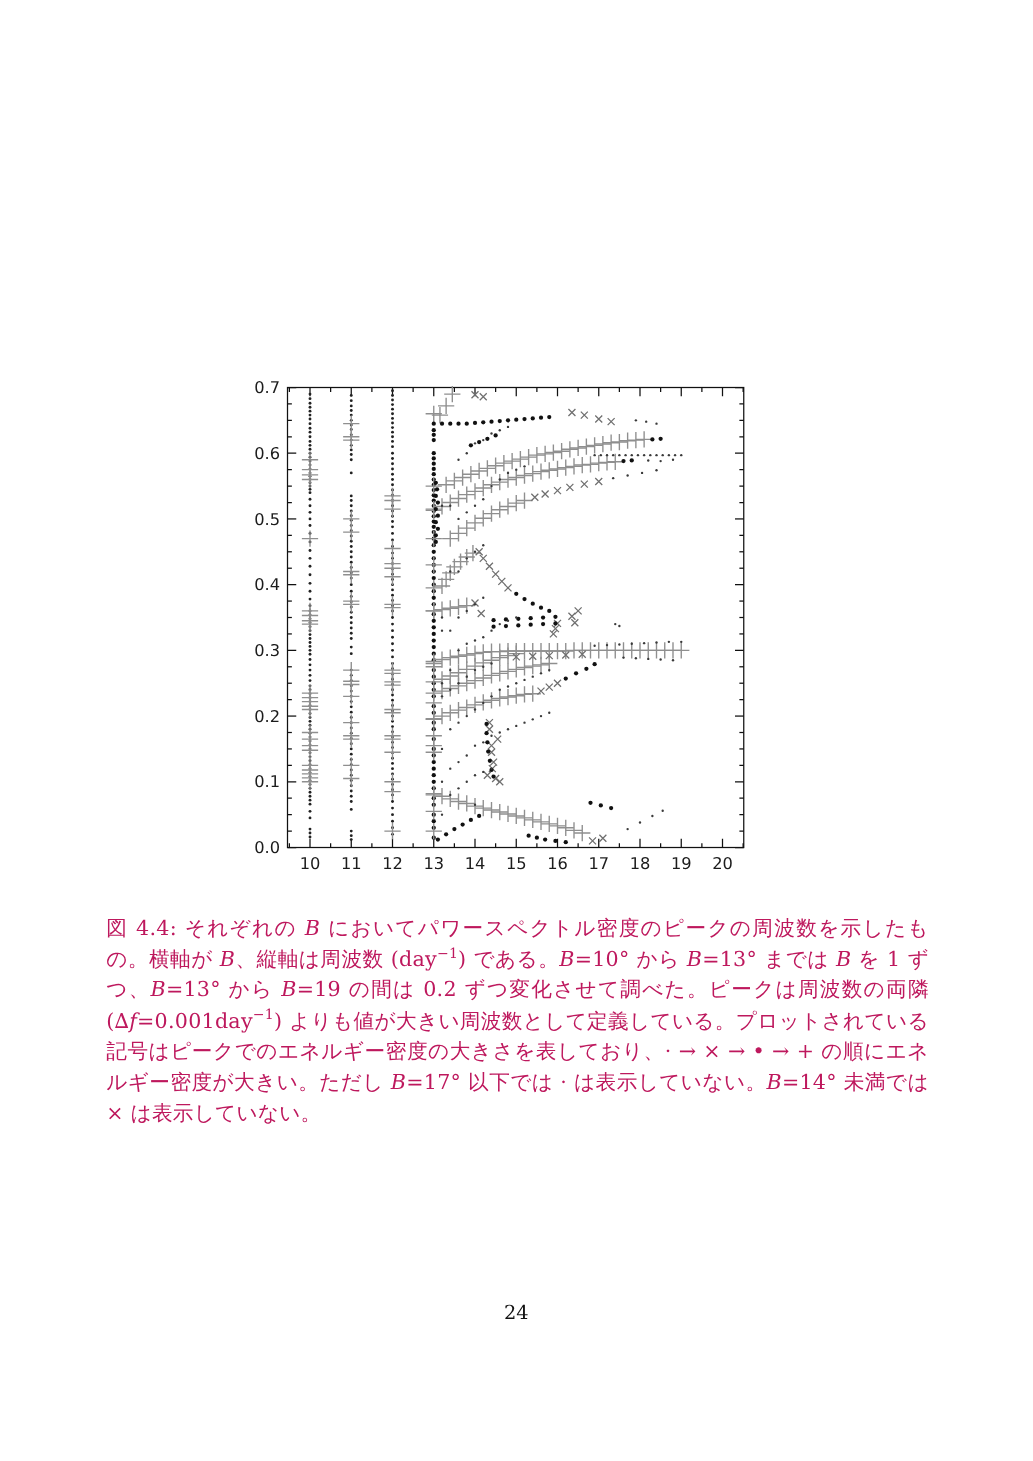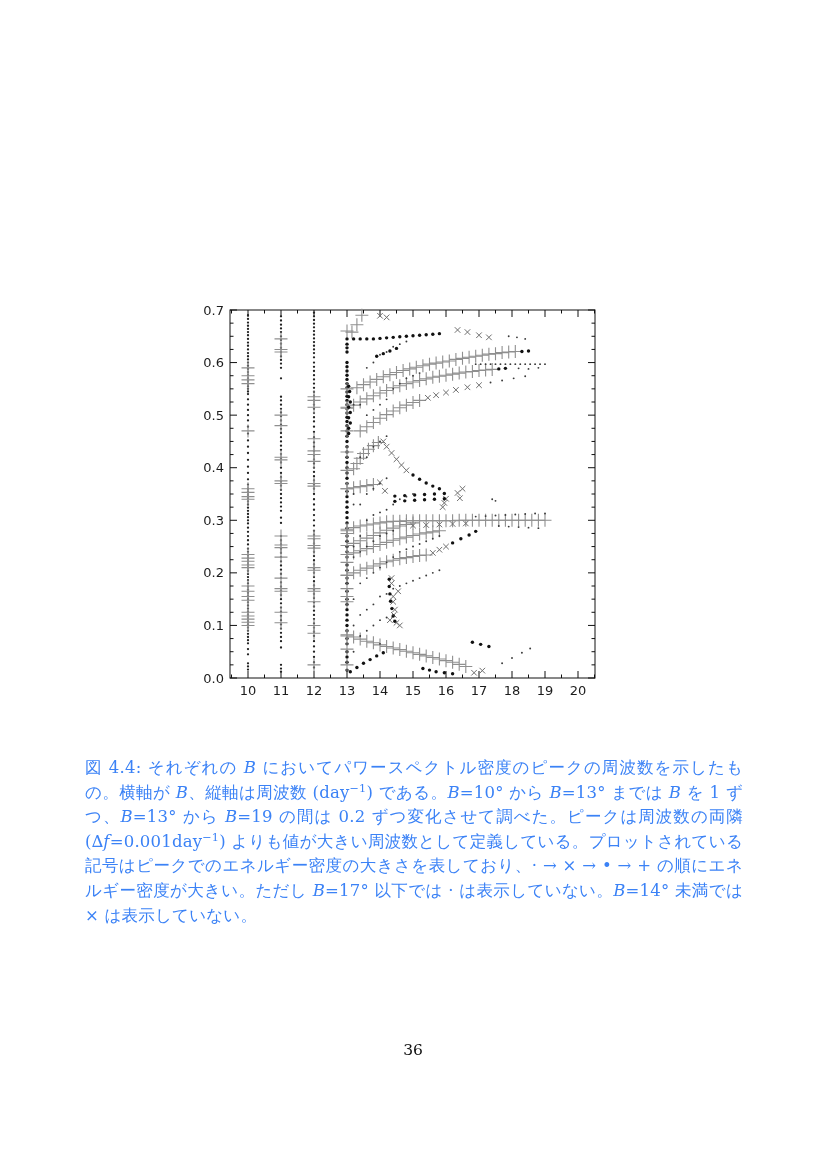--- a/index.html
+++ b/index.html
@@ -13,24 +13,24 @@
   }
   .figure-wrap{position:absolute;left:185px;top:298px;width:430px;height:408px;}
   svg{display:block;}
   .plot-frame{fill:none;stroke:#111;stroke-width:1;}
   .tick{stroke:#111;stroke-width:1;}
   .ticklabel{
     font-family:"DejaVu Sans","Liberation Sans",sans-serif;
     font-size:13px;fill:#1c1c1c;
   }
   .caption{
-    position:absolute;left:85px;top:756px;width:658px;
+    position:absolute;left:85px;top:731px;width:658px;
     font-size:16.5px;line-height:24.6px;
     text-align:justify;
-    color:#3b82f6;
+    color:#be185d;
     letter-spacing:0.2px;
   }
   .caption .it{font-style:italic;font-family:"DejaVu Serif","Liberation Serif",serif;}
   .caption .sup{vertical-align:super;font-size:0.68em;line-height:0;}
   .page-number{
     position:absolute;left:0;top:1041px;width:826px;
     text-align:center;font-size:15.5px;color:#111;
   }
 </style>
 </head>
@@ -963,15 +963,15 @@
         <circle cx="241.20000000000002" cy="277.48571428571427" r="0.95" fill="#3a3a3a"></circle>
         <circle cx="247.79999999999998" cy="240.68571428571425" r="0.95" fill="#3a3a3a"></circle>
         <circle cx="247.79999999999998" cy="274.85714285714283" r="0.95" fill="#3a3a3a"></circle>
         <circle cx="254.40000000000003" cy="238.05714285714282" r="0.95" fill="#3a3a3a"></circle>
         <circle cx="254.40000000000003" cy="272.2285714285714" r="0.95" fill="#3a3a3a"></circle>
       </svg>
   </div>
 
   <div class="caption"><span>図 4.4: それぞれの </span><span class="it">B</span><span> においてパワースペクトル密度のピークの周波数を示したもの。横軸が </span><span class="it">B</span><span>、縦軸は周波数 (day</span><span class="sup">−1</span><span>) である。</span><span class="it">B</span><span>=10° から </span><span class="it">B</span><span>=13° までは </span><span class="it">B</span><span> を 1 ずつ、</span><span class="it">B</span><span>=13° から </span><span class="it">B</span><span>=19 の間は 0.2 ずつ変化させて調べた。ピークは周波数の両隣 (∆</span><span class="it">f</span><span>=0.001day</span><span class="sup">−1</span><span>) よりも値が大きい周波数として定義している。プロットされている記号はピークでのエネルギー密度の大きさを表しており、· → × → • → + の順にエネルギー密度が大きい。ただし </span><span class="it">B</span><span>=17° 以下では · は表示していない。</span><span class="it">B</span><span>=14° 未満では × は表示していない。</span></div>
 
-  <div class="page-number">36</div>
+  <div class="page-number">24</div>
 
 </div>
 
 </body></html>

